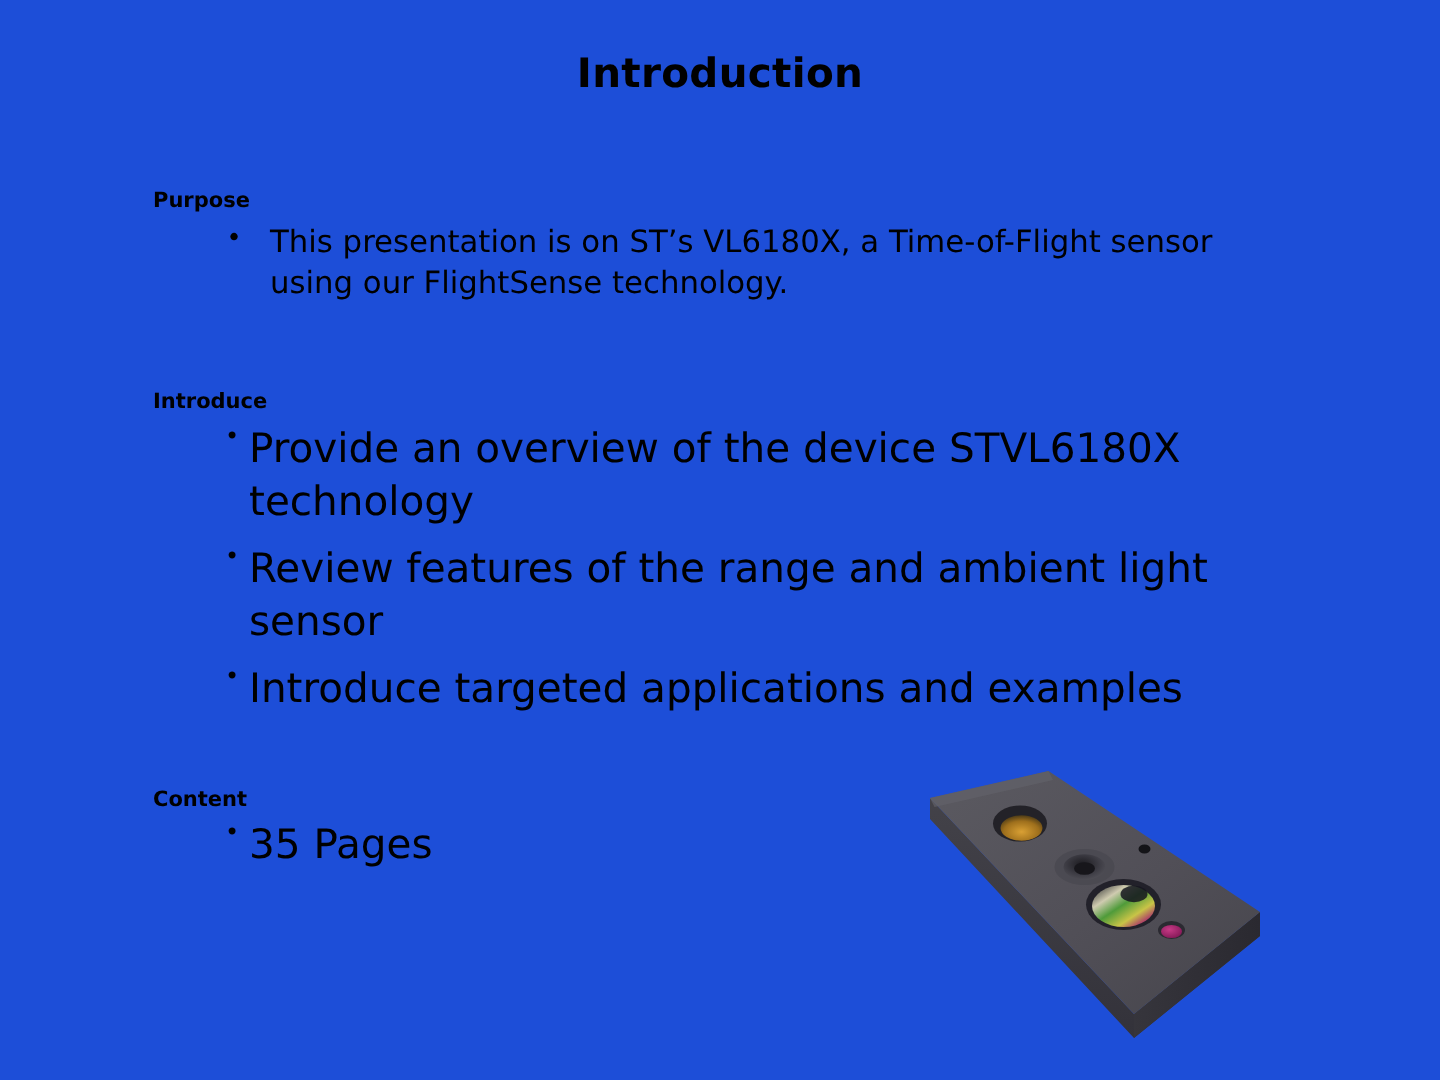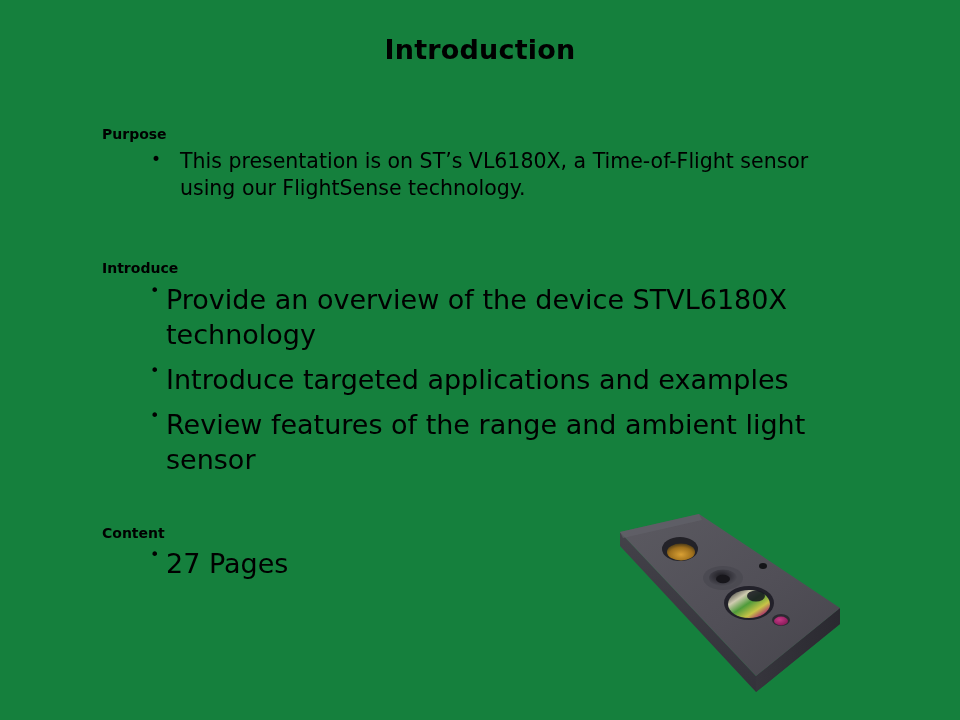--- a/index.html
+++ b/index.html
@@ -12,21 +12,21 @@
     height: 720px;
     position: relative;
     overflow: hidden;
     font-family: "DejaVu Sans", sans-serif;
     color: #000000;
   }
 
   .slide {
     position: absolute;
     inset: 0;
-    background: #15803d;
+    background: #1d4ed8;
   }
 
   
   .slide-title {
     position: absolute;
     top: 16px;
     left: 0;
     width: 960px;
     text-align: center;
     font-size: 27px;
@@ -125,31 +125,31 @@
         <li>This presentation is on ST’s VL6180X, a Time-of-Flight sensor using our FlightSense technology.</li>
       </ul>
     </div>
 
     <div class="gap-purpose"></div>
 
     <div class="section">
       <div class="section-heading">Introduce</div>
       <ul class="list-tight">
         <li>Provide an overview of the device STVL6180X technology</li>
+        <li>Review features of the range and ambient light sensor</li>
         <li>Introduce targeted applications and examples</li>
-        <li>Review features of the range and ambient light sensor</li>
       </ul>
     </div>
 
     <div class="gap-objectives"></div>
 
     <div class="section">
       <div class="section-heading">Content</div>
       <ul class="list-tight">
-        <li>27 Pages</li>
+        <li>35 Pages</li>
       </ul>
     </div>
 
   </div>
 
   <div class="sensor-figure">
     <svg viewBox="0 0 248 212" xmlns="http://www.w3.org/2000/svg">
       <defs>
         <linearGradient id="topFace" x1="0" y1="0" x2="1" y2="1">
           <stop offset="0%" stop-color="#5b5a61"></stop>

